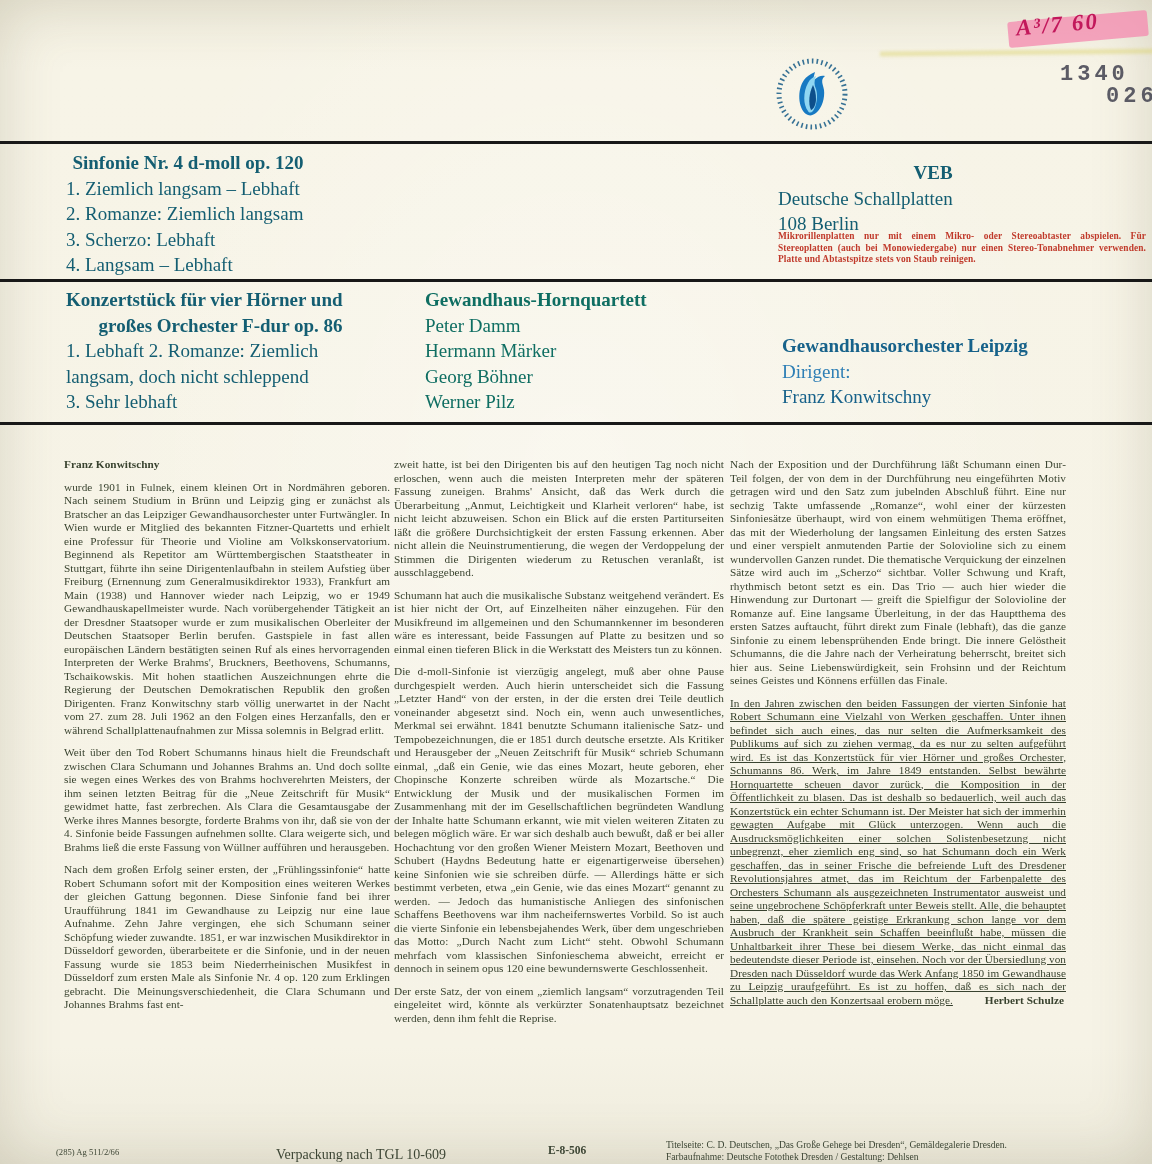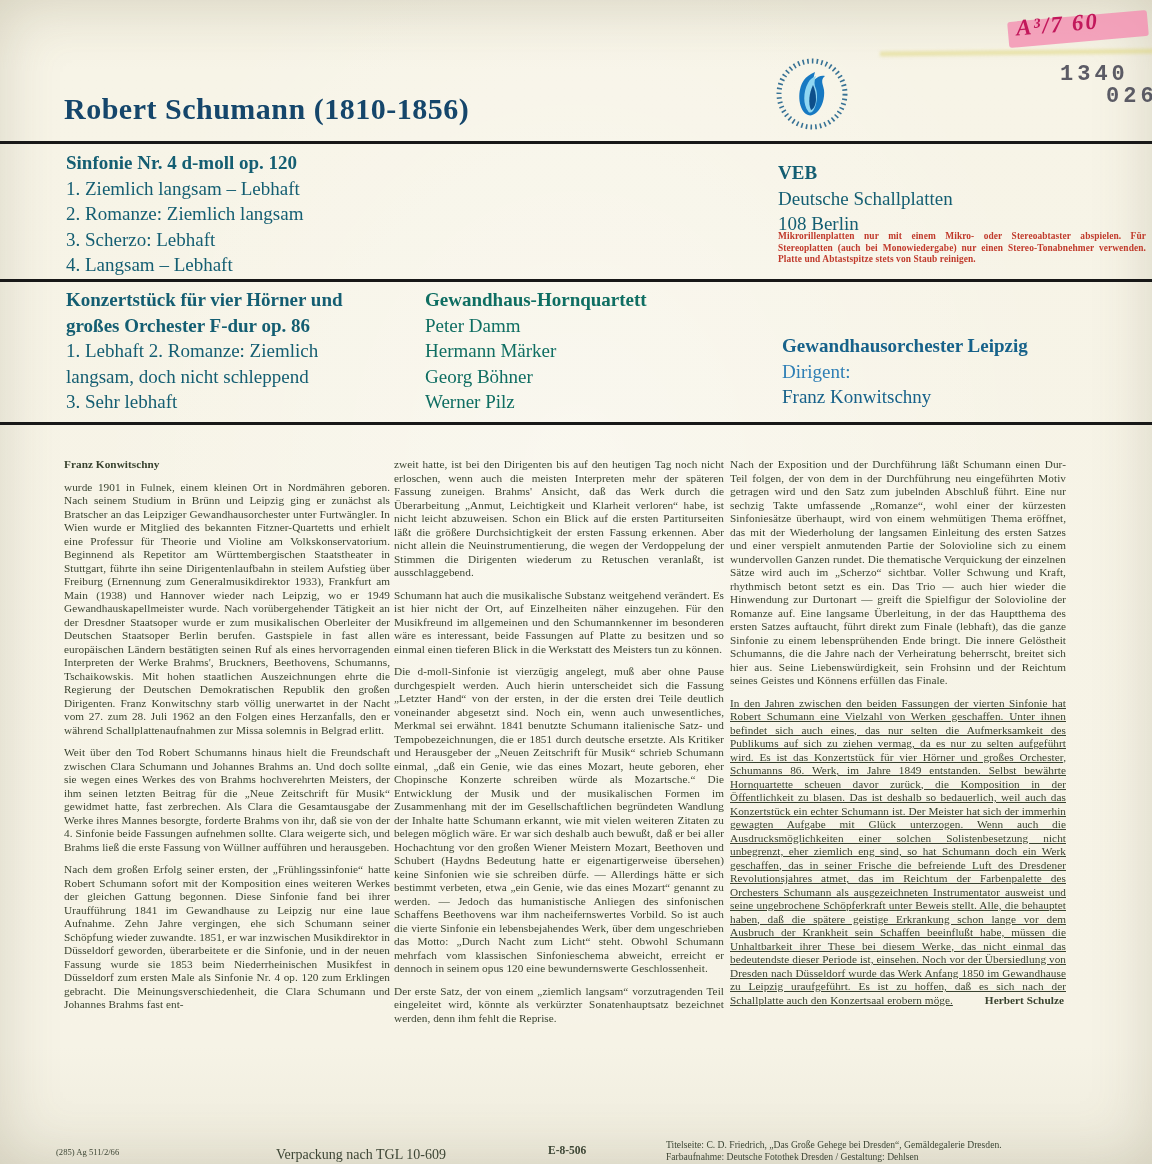--- a/index.html
+++ b/index.html
@@ -12,21 +12,21 @@
     box-shadow:inset 0 0 60px rgba(110,100,70,.22);
     font-family:"Liberation Serif", serif;
     color:#39432f;
   }
   .rule{position:absolute;left:0;width:1152px;height:3px;background:#181818;}
   .main-title{
     position:absolute;left:64px;top:92px;font-size:30px;font-weight:600;
     color:#15466b;letter-spacing:.5px;
   }
   .teal-block{position:absolute;font-size:19px;line-height:25.5px;color:#145e72;}
-  .teal-block .t-title{font-weight:600;}
+  .teal-block .t-title{font-weight:600;text-align:right;}
   .quartet{color:#0f6e62;}
   .orchestra{color:#17628a;}
   .orchestra .cond-label{color:#2e7fb5;}
   .veb{color:#145e72;}
   .notice{
     position:absolute;left:778px;top:231px;width:368px;
     font-size:9.4px;line-height:11.6px;color:#c03a2b;text-align:justify;
     font-family:"Liberation Serif", serif;font-weight:600;letter-spacing:.1px;
   }
   .col{
@@ -69,21 +69,20 @@
 
   <div class="logo">
     <svg width="88" height="88" viewBox="0 0 88 88">
       <circle cx="44" cy="44" r="33" fill="none" stroke="#155a86" stroke-width="5" stroke-dasharray="1.6 3.1" opacity=".85"></circle>
       <path d="M38 64 C30 58 29 40 36 30 C38 27 42 24 47 22 C46 26 45 28 46 30 C50 26 54 25 57 26 C52 30 55 34 56 40 C57 48 54 58 48 63 C44 66 41 66 38 64 Z" fill="#1779c2"></path>
       <path d="M40 61 C35 55 35 42 40 33 C42 29 45 27 48 26 C46 31 46 35 48 39 C50 45 49 55 45 61 C43 63 41 63 40 61 Z" fill="#8fd6f2"></path>
       <path d="M43 60 C40 54 41 43 45 35 C47 39 48 44 48 49 C48 54 46 59 43 60 Z" fill="#0d4f8b"></path>
     </svg>
   </div>
 
-  <div class="main-title">Robert Schumann (1810-1856)</div>
   <div class="rule" style="top:141px"></div>
 
   <div class="teal-block" style="left:66px;top:150px;">
     <div class="t-title">Sinfonie Nr. 4 d-moll op. 120</div>
     <div>1. Ziemlich langsam – Lebhaft</div>
     <div>2. Romanze: Ziemlich langsam</div>
     <div>3. Scherzo: Lebhaft</div>
     <div>4. Langsam – Lebhaft</div>
   </div>
   <div class="teal-block veb" style="left:778px;top:152px;margin-top:8px;">
@@ -134,17 +133,17 @@
     <p style="position:relative;padding-right:0;text-decoration:underline;">
       <span>In den Jahren zwischen den beiden Fassungen der vierten Sinfonie hat Robert Schumann eine Vielzahl von Werken geschaffen. Unter ihnen befindet sich auch eines, das nur selten die Aufmerksamkeit des Publikums auf sich zu ziehen vermag, da es nur zu selten aufgeführt wird. Es ist das Konzertstück für vier Hörner und großes Orchester, Schumanns 86. Werk, im Jahre 1849 entstanden. Selbst bewährte Hornquartette scheuen davor zurück, die Komposition in der Öffentlichkeit zu blasen. Das ist deshalb so bedauerlich, weil auch das Konzertstück ein echter Schumann ist. Der Meister hat sich der immerhin gewagten Aufgabe mit Glück unterzogen. Wenn auch die Ausdrucksmöglichkeiten einer solchen Solistenbesetzung nicht unbegrenzt, eher ziemlich eng sind, so hat Schumann doch ein Werk geschaffen, das in seiner Frische die befreiende Luft des Dresdener Revolutionsjahres atmet, das im Reichtum der Farbenpalette des Orchesters Schumann als ausgezeichneten Instrumentator ausweist und seine ungebrochene Schöpferkraft unter Beweis stellt. Alle, die behauptet haben, daß die spätere geistige Erkrankung schon lange vor dem Ausbruch der Krankheit sein Schaffen beeinflußt habe, müssen die Unhaltbarkeit ihrer These bei diesem Werke, das nicht einmal das bedeutendste dieser Periode ist, einsehen. Noch vor der Übersiedlung von Dresden nach Düsseldorf wurde das Werk Anfang 1850 im Gewandhause zu Leipzig uraufgeführt. Es ist zu hoffen, daß es sich nach der Schallplatte auch den Konzertsaal erobern möge.</span>
       <span class="author">Herbert Schulze</span>
     </p>
   </div>
 
   <div class="footer-item" style="left:56px;top:1147px;font-size:8.6px;">(285) Ag 511/2/66</div>
   <div class="footer-item" style="left:276px;top:1147px;font-size:14px;">Verpackung nach TGL 10-609</div>
   <div class="footer-item" style="left:548px;top:1144px;font-size:11.5px;font-weight:600;">E-8-506</div>
   <div class="footer-item" style="left:666px;top:1139px;font-size:9.6px;line-height:12px;">
-    <div>Titelseite: C. D. Friedrich, „Das Große Gehege bei Dresden“, Gemäldegalerie Dresden.</div>
+    <div>Titelseite: C. D. Deutschen, „Das Große Gehege bei Dresden“, Gemäldegalerie Dresden.</div>
     <div>Farbaufnahme: Deutsche Fotothek Dresden / Gestaltung: Dehlsen</div>
   </div>
 
 </div>
 
 </body></html>

